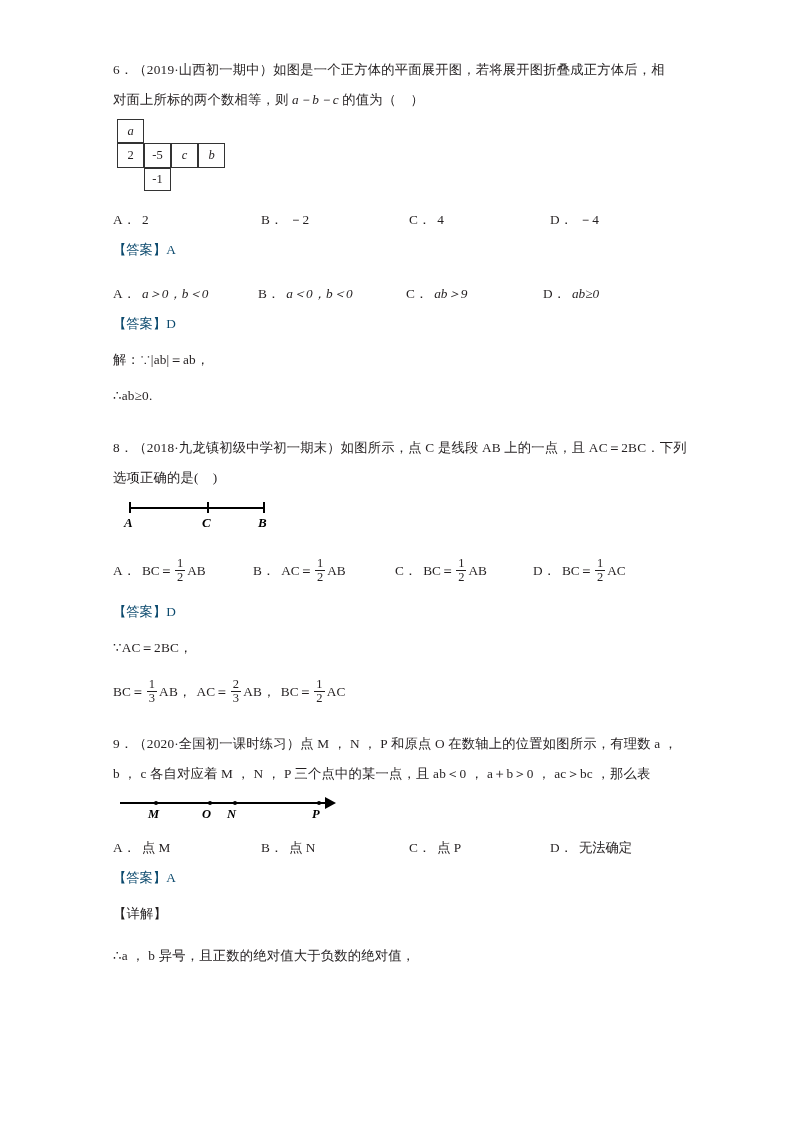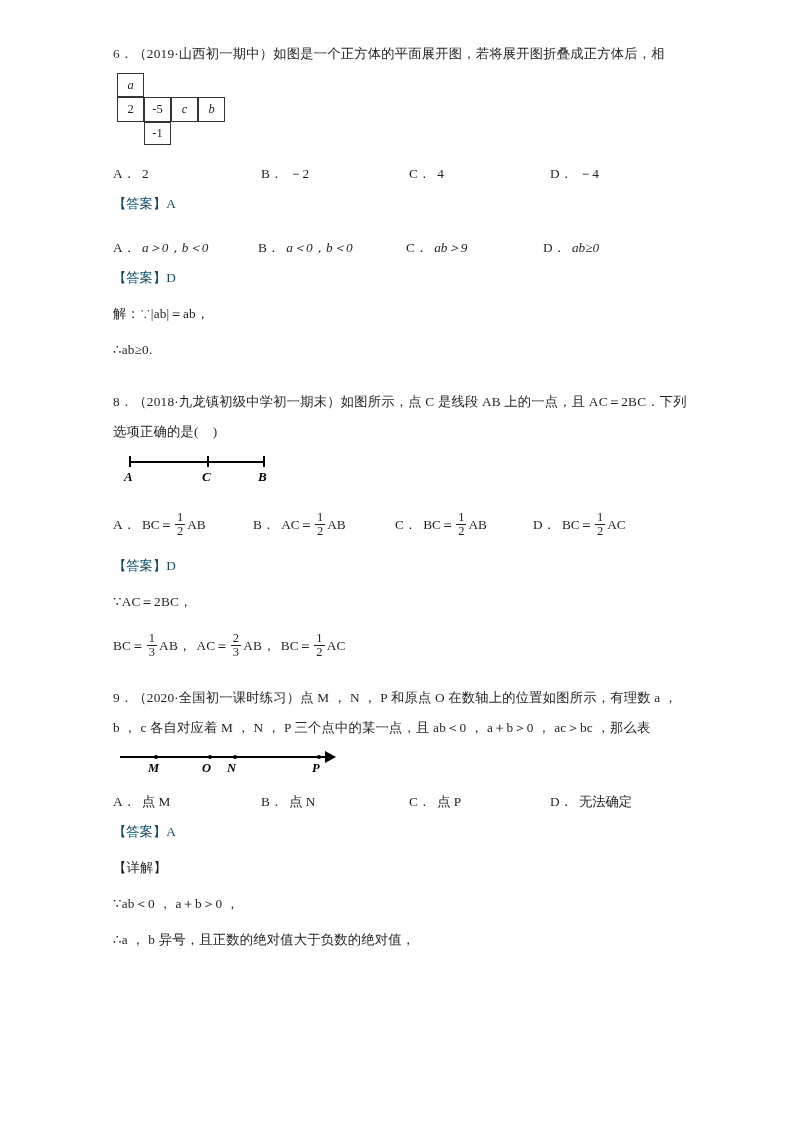--- a/index.html
+++ b/index.html
@@ -18,21 +18,21 @@
   .page {
     position: absolute;
     left: 0; top: 0;
     width: 793px;
     height: 1122px;
     padding: 0;
   }
   .content {
     position: absolute;
     left: 113px;
-    top: 39px;
+    top: 55px;
     width: 578px;
   }
 
   
   .para {
     font-size: 13.3px;
     line-height: 30px;
     color: #231f20;
     letter-spacing: 0.2px;
     white-space: pre-wrap;
@@ -202,20 +202,21 @@
   .np-p { left: 202px; }  .nl-p { left: 197px; }
 </style>
 </head>
 <body>
 
 <div class="page">
   <div class="content">
 
     <div>
       <div class="para stem">6．（2019·山西初一期中）如图是一个正方体的平面展开图，若将展开图折叠成正方体后，相</div>
+      <div class="para"><span>对面上所标的两个数相等，则 </span><i>a－b－c</i><span> 的值为（    ）</span></div>
 
       <div class="cubenet">
         <div class="cell c-a it">a</div>
         <div class="cell c-2">2</div>
         <div class="cell c-m5">-5</div>
         <div class="cell c-c it">c</div>
         <div class="cell c-b it">b</div>
         <div class="cell c-m1">-1</div>
       </div>
 
@@ -397,19 +398,18 @@
             <span class="lbl">D．</span>
             <span>无法确定</span>
           </div>
       </div>
 
       <div class="answer"><span>【答案】</span><span>A</span></div>
 
       <div class="gap-sm"></div>
       <div class="para">【详解】</div>
       <div class="gap-sm"></div>
-      <div class="para">∵ab＜0 ， a＋b＞0 ，</div>
       <div class="gap-sm"></div>
       <div class="para">∴a ， b 异号，且正数的绝对值大于负数的绝对值，</div>
     </div>
 
   </div>
 </div>
 
 </body></html>

